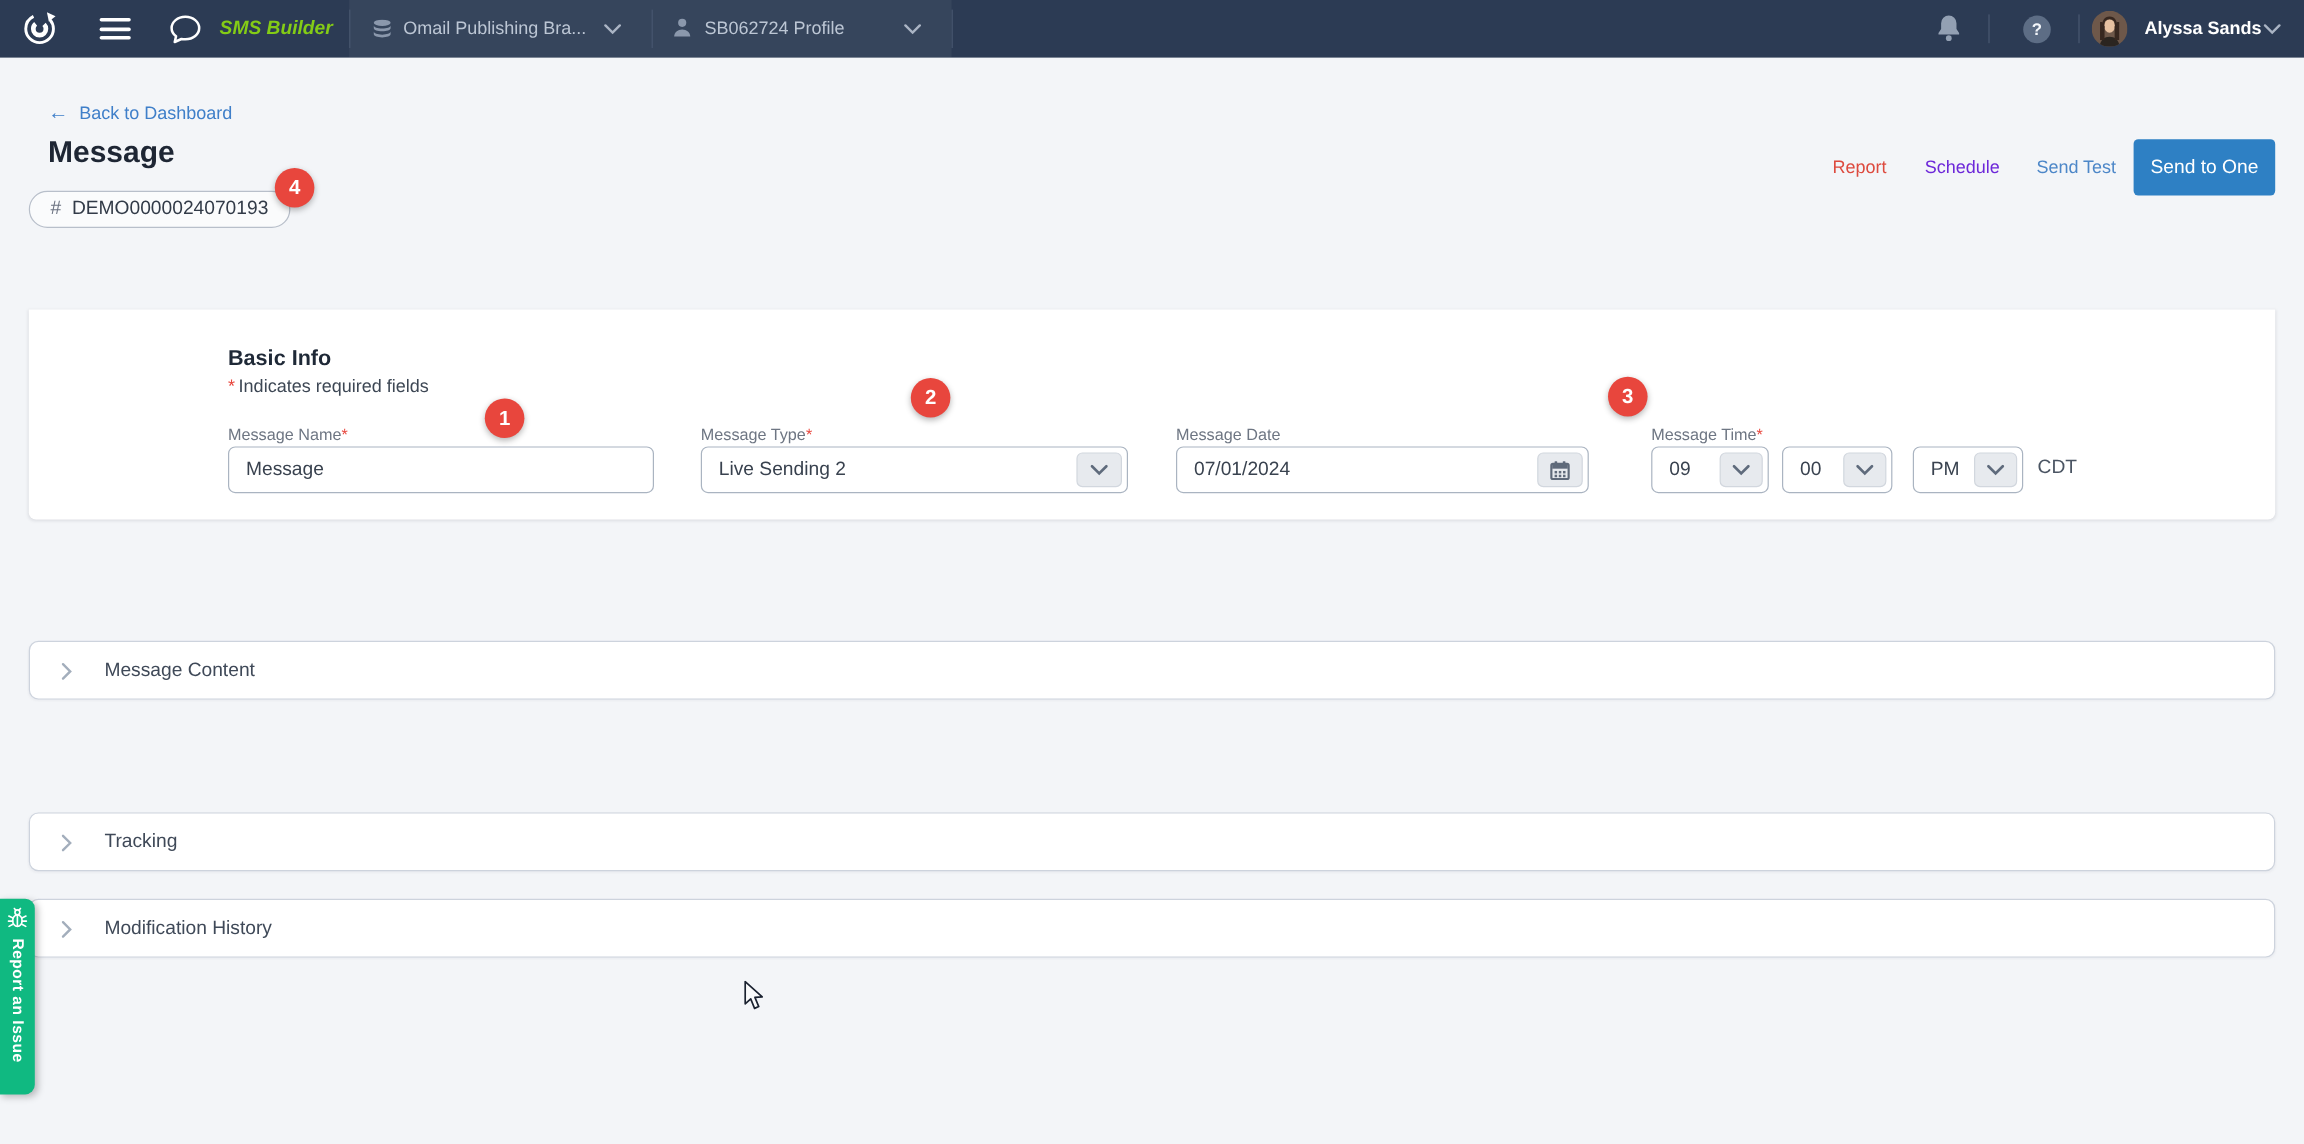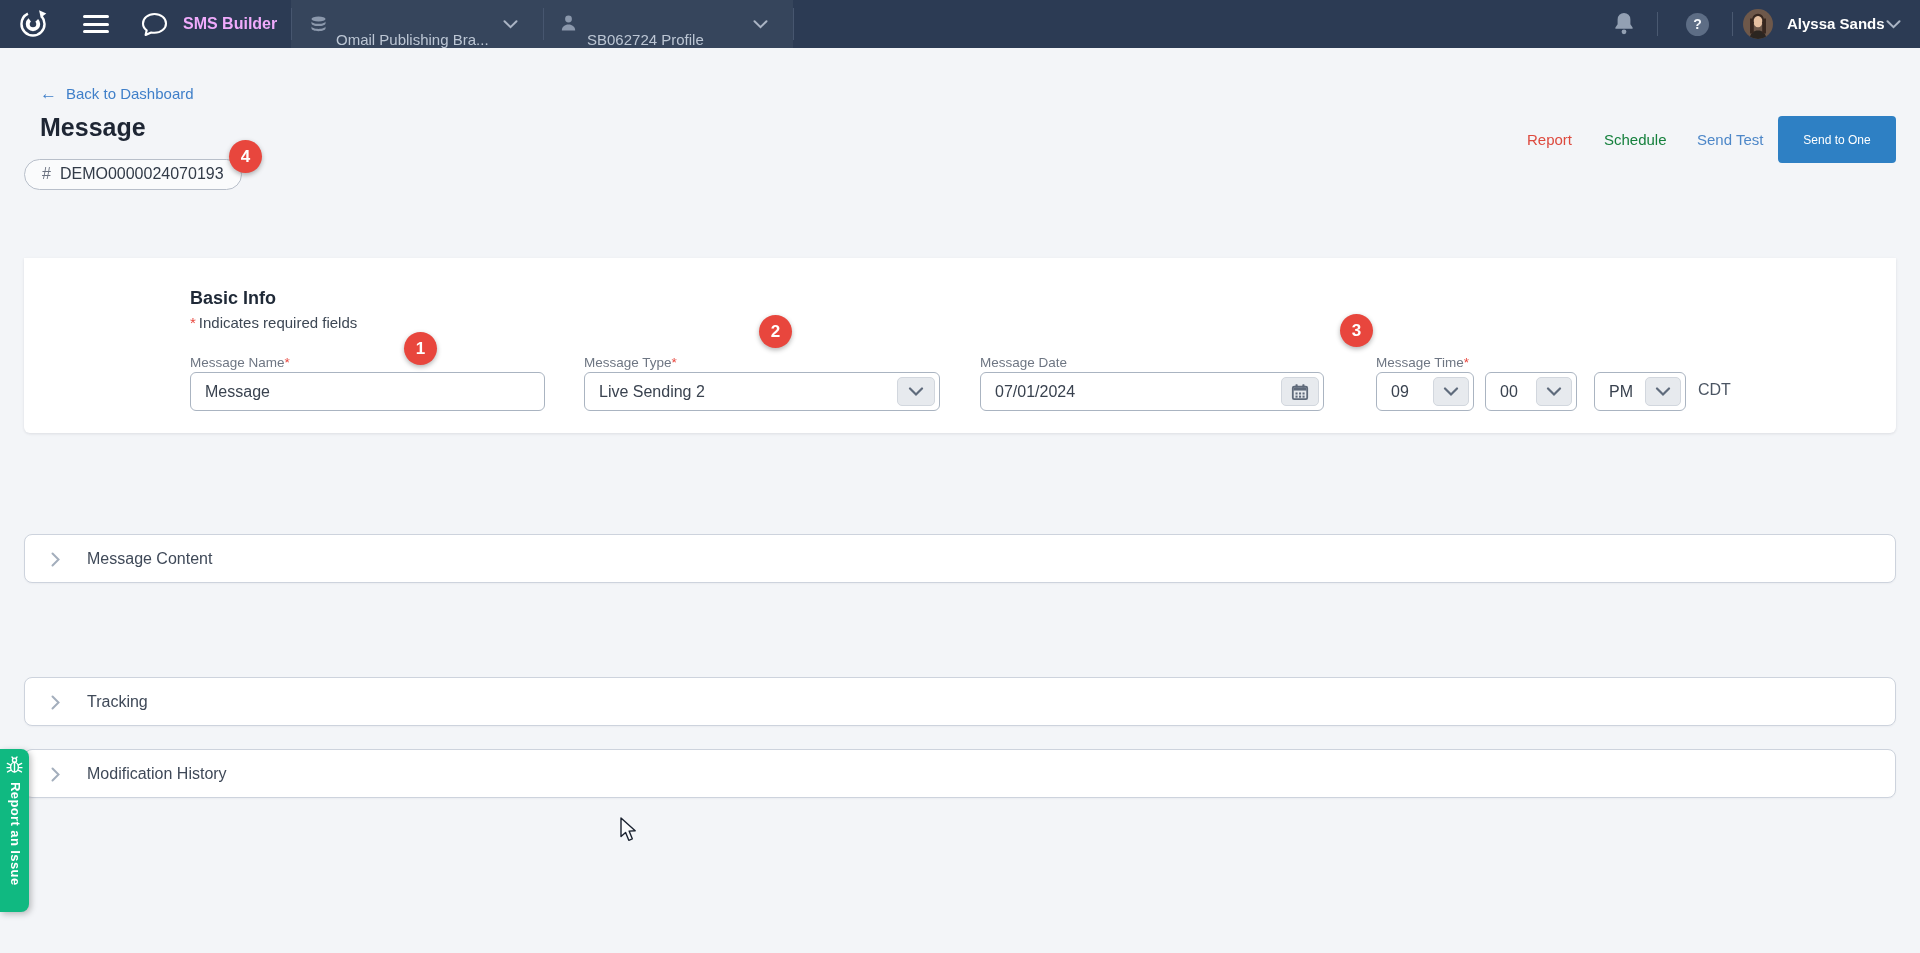--- a/index.html
+++ b/index.html
@@ -6,42 +6,42 @@
   html,body { width:1920px; height:953px; }
   body { font-family:"Liberation Sans", sans-serif; background:#f3f5f8; overflow:hidden; }
   .page { position:relative; width:1920px; height:953px; }
 
   
   .navbar { position:absolute; left:0; top:0; width:1920px; height:48px; background:#2c3b54; }
   .nav-abs { position:absolute; }
   .nav-select-region { left:291px; top:0; width:502px; height:48px; background:rgba(255,255,255,0.05); }
   .nav-divider { width:1px; top:8px; height:32px; background:#47566f; }
   .nav-divider.short { top:12px; height:24px; background:#4a5971; }
-  .app-title { left:183px; top:0; line-height:48px; font-size:16px; font-weight:bold; color:#f0abfc; }
-  .nav-drop-label { top:0; line-height:48px; font-size:15px; color:#bcc6d4; white-space:nowrap; cursor:pointer;margin-top:16px; }
+  .app-title { left:183px; top:0; line-height:48px; font-size:16px; font-weight:bold; color:#84cc16;font-style:italic; }
+  .nav-drop-label { top:0; line-height:48px; font-size:15px; color:#bcc6d4; white-space:nowrap; cursor:pointer; }
   .menu-btn { left:83px; top:15px; width:26px; height:18px; cursor:pointer; }
   .menu-btn span { display:block; width:26px; height:3px; border-radius:2px; background:#fff; margin-bottom:4.5px; }
   .user-name { left:1787px; top:0; line-height:48px; font-size:15px; font-weight:bold; color:#ffffff; cursor:pointer; }
   .help-circle { left:1686px; top:13px; width:23px; height:23px; border-radius:50%; background:#5d6d85;
                  color:#f3f6fa; font-size:14px; font-weight:bold; text-align:center; line-height:23px; cursor:pointer; }
   .avatar { left:1743px; top:9px; width:30px; height:30px; border-radius:50%; overflow:hidden; cursor:pointer; }
 
   
   .back-link { position:absolute; left:40px; top:84px; font-size:15px; color:#3f7fc9; cursor:pointer; }
   .back-link .arr { font-size:17px; margin-right:9px; }
   .page-title { position:absolute; left:40px; top:113px; font-size:25px; font-weight:bold; color:#1e2634; }
   .id-pill { position:absolute; left:24px; top:159px; height:31px; line-height:28px; border:1.5px solid #b8bfca;
              border-radius:16px; padding:0 17px; font-size:16px; background:rgba(255,255,255,0.55); color:#323b48; }
   .id-pill .hash { color:#6b7280; margin-right:9px; }
   .hdr-link { position:absolute; top:131px; font-size:15px; cursor:pointer; }
   .hdr-link.cancel { left:1527px; color:#dd4a3e; }
-  .hdr-link.schedule { left:1604px; color:#15803d; }
+  .hdr-link.schedule { left:1604px; color:#6d28d9; }
   .hdr-link.sendtest { left:1697px; color:#4d87c8; }
   .primary-btn { position:absolute; left:1778px; top:116px; width:118px; height:47px; background:#2e80c4; border:none;
-                 border-radius:4px; color:#fff; font-size:12px; font-family:"Liberation Sans",sans-serif; cursor:pointer; }
+                 border-radius:4px; color:#fff; font-size:16px; font-family:"Liberation Sans",sans-serif; cursor:pointer; }
 
   
   .summary-bar { position:absolute; left:24px; top:207px; width:1872px; height:51px; background:#4b5a72;
                  border-radius:6px 6px 0 0; cursor:pointer; }
   .summary-bar .label { position:absolute; left:62px; top:0; line-height:51px; font-size:16px; color:#f2f4f7; }
   .summary-panel { position:absolute; left:24px; top:258px; width:1872px; height:175px; background:#ffffff;
                    border-radius:0 0 6px 6px; box-shadow:0 1px 3px rgba(16,24,40,0.10); }
   .basic-info { position:absolute; left:190px; top:288px; font-size:18px; font-weight:bold; color:#1f2937; }
   .req-note { position:absolute; left:190px; top:314px; font-size:15px; color:#3d4754; }
   .req { color:#e8463d; margin-right:3px; }

